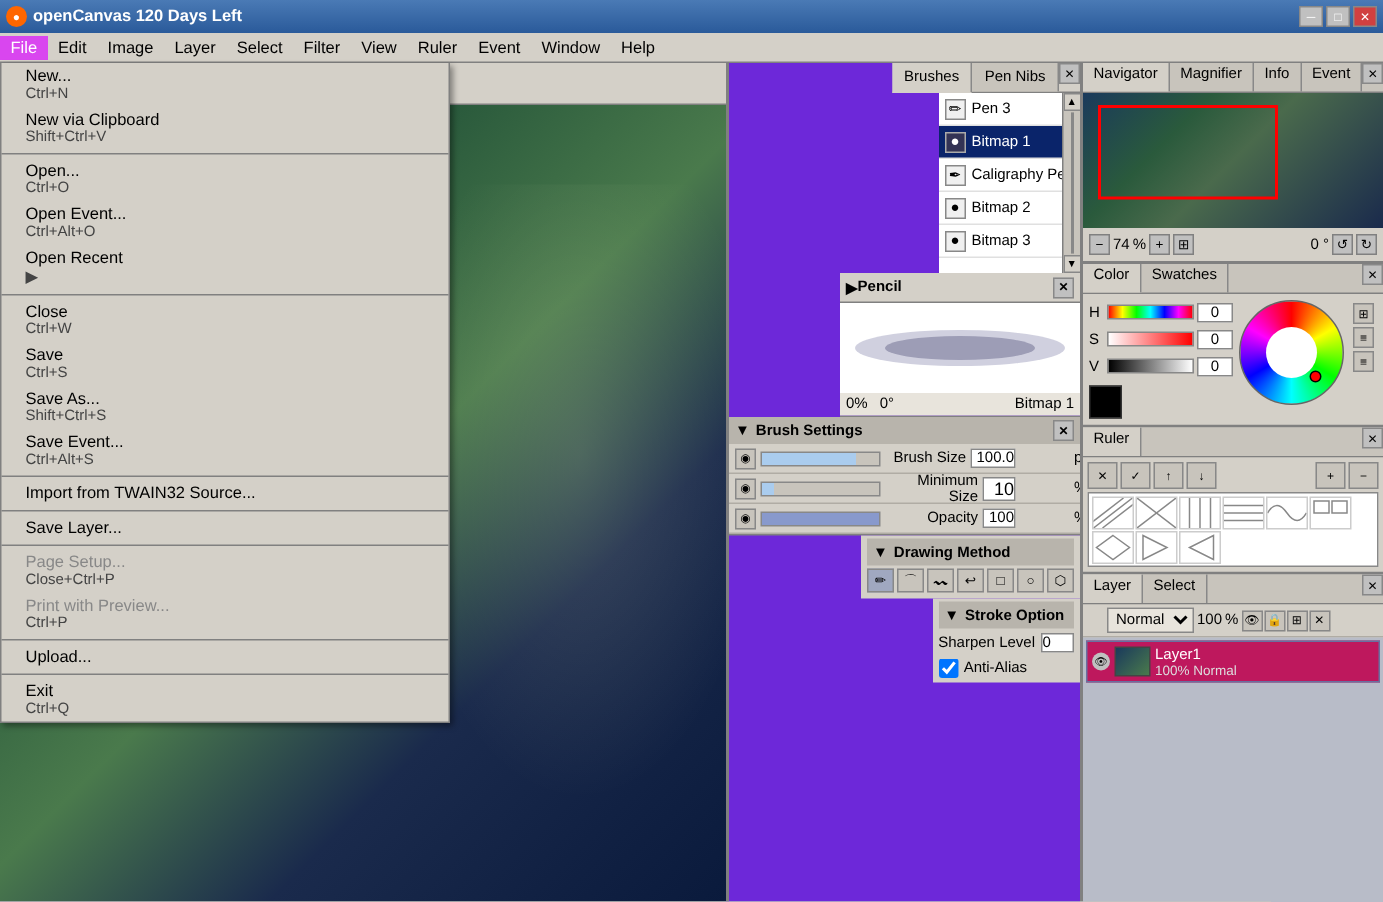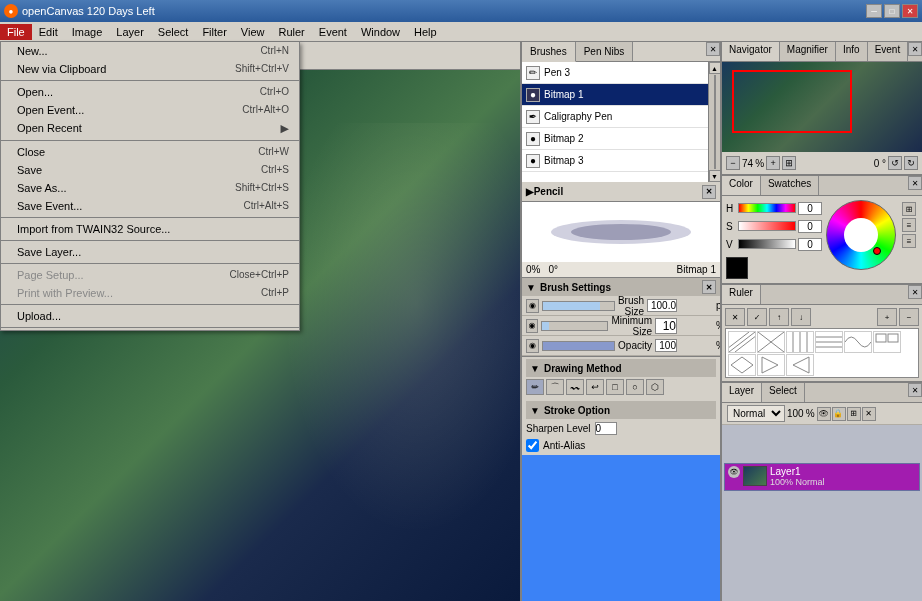--- a/index.html
+++ b/index.html
@@ -29,21 +29,21 @@
       align-items: center;
       gap: 4px;
     }
     #title-bar .title-icon {
       width: 14px; height: 14px;
       background: #ff6600;
       border-radius: 50%;
       display: flex; align-items: center; justify-content: center;
       font-size: 8px; color: white;
     }
-    #title-bar .title-text { font-size: 11px; font-weight: normal; }
+    #title-bar .title-text { font-size: 11px; font-weight: bold; }
     #title-bar .win-controls { display: flex; gap: 2px; }
     #title-bar .win-btn {
       width: 16px; height: 14px;
       background: #c0c0c0;
       border: 1px solid #888;
       display: flex; align-items: center; justify-content: center;
       font-size: 8px; cursor: pointer;
     }
     #title-bar .win-btn.close { background: #d04040; color: white; }
 
@@ -55,21 +55,21 @@
       display: flex;
       align-items: center;
       border-bottom: 1px solid #808080;
     }
     .menu-item {
       padding: 2px 7px;
       cursor: pointer;
       font-size: 11px;
       color: #000;
     }
-    .menu-item:hover, .menu-item.active { background: #b91c1c; color: white; }
+    .menu-item:hover, .menu-item.active { background: #d946ef; color: white; }
 
     
     #main-area {
       display: flex;
       width: 922px;
       height: 559px;
     }
 
     
     #canvas-area {
@@ -111,25 +111,26 @@
     #canvas-image::after {
       content: '';
       position: absolute;
       left: 50%; top: 10%;
       width: 60%; height: 85%;
       background: radial-gradient(ellipse at 50% 40%, rgba(255,255,200,0.15) 0%, transparent 60%);
     }
 
     
     #right-panel {
-      width: 200px;
-      background: #3b82f6;
+      width: 236px;
+      background: #6d28d9;
       display: flex;
       flex-direction: column;
       border-left: 2px solid #808080;
+      align-items: flex-end;
     }
     .panel-tabs {
       display: flex;
       background: #d4d0c8;
       border-bottom: 1px solid #808080;
       height: 20px;
     }
     .panel-tab {
       padding: 2px 8px;
       font-size: 10px;
@@ -416,43 +417,42 @@
       flex: 1;
     }
     .layer-tabs {
       display: flex;
       background: #c8c4bc;
       height: 20px;
       border-bottom: 1px solid #808080;
     }
     .layer-controls {
       display: flex; align-items: center;
-      padding: 2px 5px; gap: 2px; height: 22px;
+      padding: 2px 16px; gap: 2px; height: 22px;
       background: #d4d0c8;
       border-bottom: 1px solid #b0aca4;
     }
     .blend-select {
       font-size: 10px; padding: 1px;
       background: #e8e4dc; border: 1px solid #888;
     }
     .opacity-ctrl {
       display: flex; align-items: center; gap: 2px;
     }
     .layer-list-area {
       background: #b8bcc8;
       flex: 1;
       padding: 2px;
     }
     .layer-item {
-      display: flex; align-items: flex-start;
-      height: 28px; background: #a21caf;
+      display: flex; align-items: center;
+      height: 28px; background: #be185d;
       border: 1px solid #6870a0;
       padding: 2px 3px; gap: 3px;
       cursor: pointer;
-      margin-top: 36px;
     }
     .layer-thumb {
       width: 24px; height: 20px;
       background: linear-gradient(135deg, #1a3a5c, #4a7a4c);
       border: 1px solid #444;
     }
     .layer-name { font-size: 10px; color: white; }
     .layer-opacity { font-size: 9px; color: #ddd; }
     .layer-eye {
       width: 12px; height: 12px;
@@ -478,20 +478,21 @@
       background: #808080;
       margin: 2px 0;
     }
     .dropdown-item {
       display: flex;
       justify-content: space-between;
       padding: 3px 10px 3px 16px;
       font-size: 11px;
       cursor: pointer;
       color: #000;
+      flex-direction: column;
     }
     .dropdown-item.disabled { color: #888; cursor: default; }
     .dropdown-item .shortcut { color: #444; font-size: 10px; }
     .dropdown-item .arrow { color: #444; }
 
     .scrollbar-v {
       width: 12px;
       background: #c8c4bc;
       border-left: 1px solid #808080;
       position: absolute;
@@ -931,13 +932,17 @@
   </div>
   <div class="dropdown-item disabled">
     <span>Print with Preview...</span>
       <span class="shortcut">Ctrl+P</span>
   </div>
   <div class="menu-separator"></div>
   <div class="dropdown-item">
     <span>Upload...</span>
   </div>
   <div class="menu-separator"></div>
+  <div class="dropdown-item">
+    <span>Exit</span>
+      <span class="shortcut">Ctrl+Q</span>
+  </div>
 </div>
 
 </body></html>

